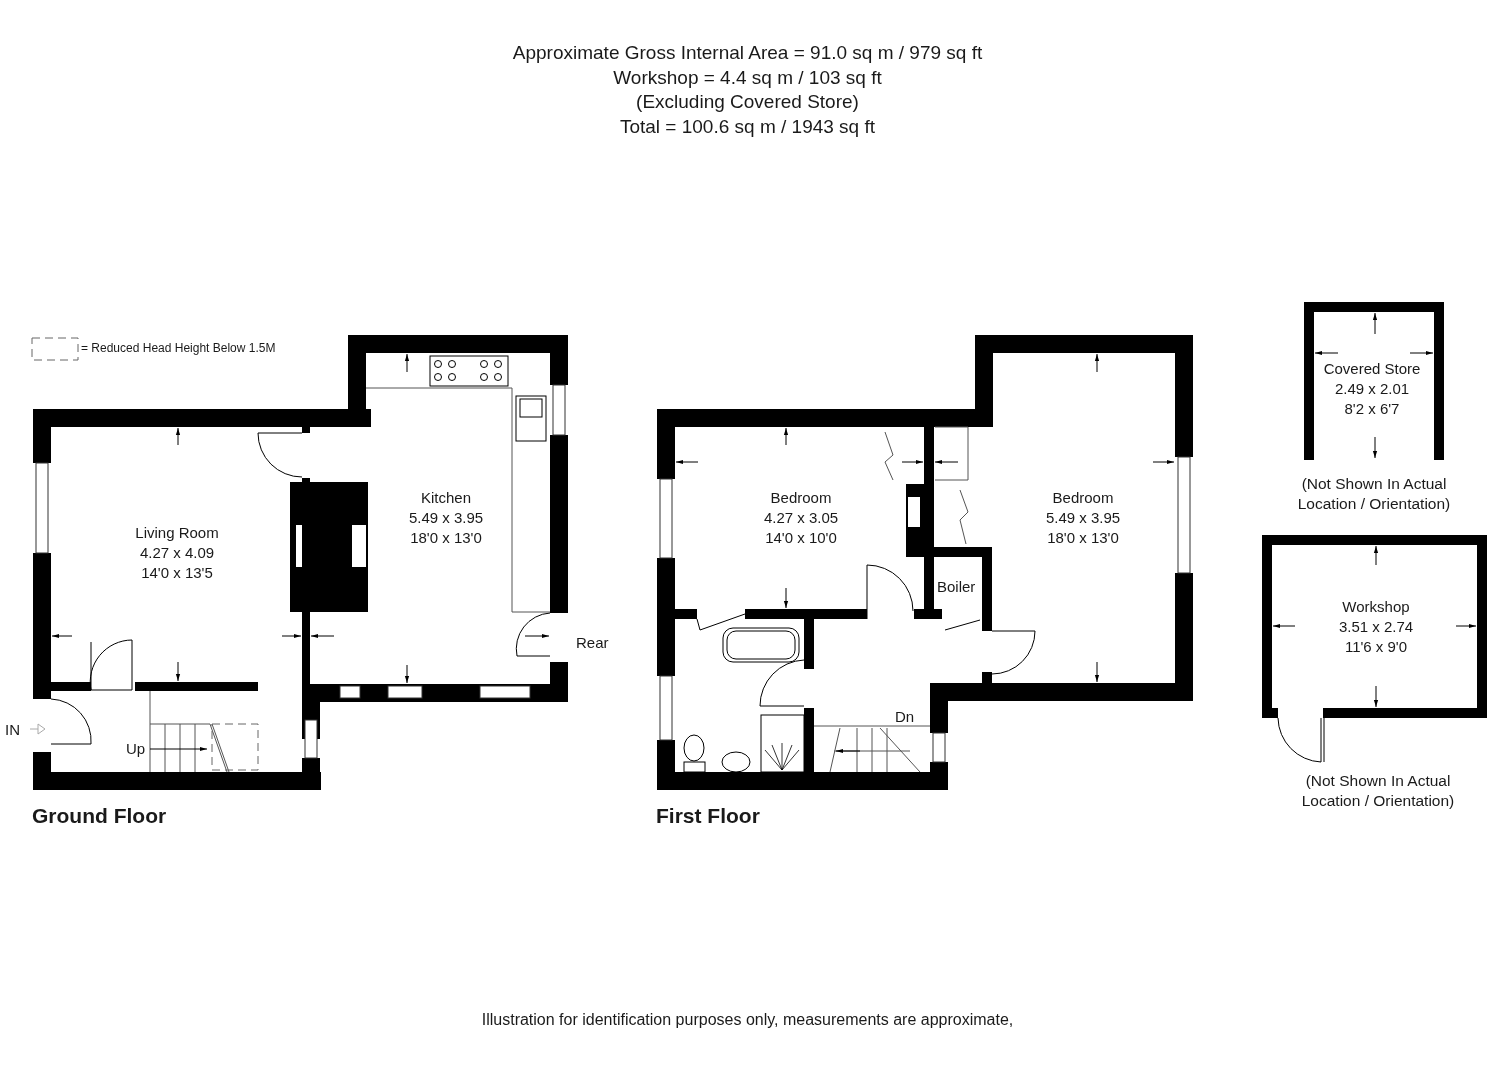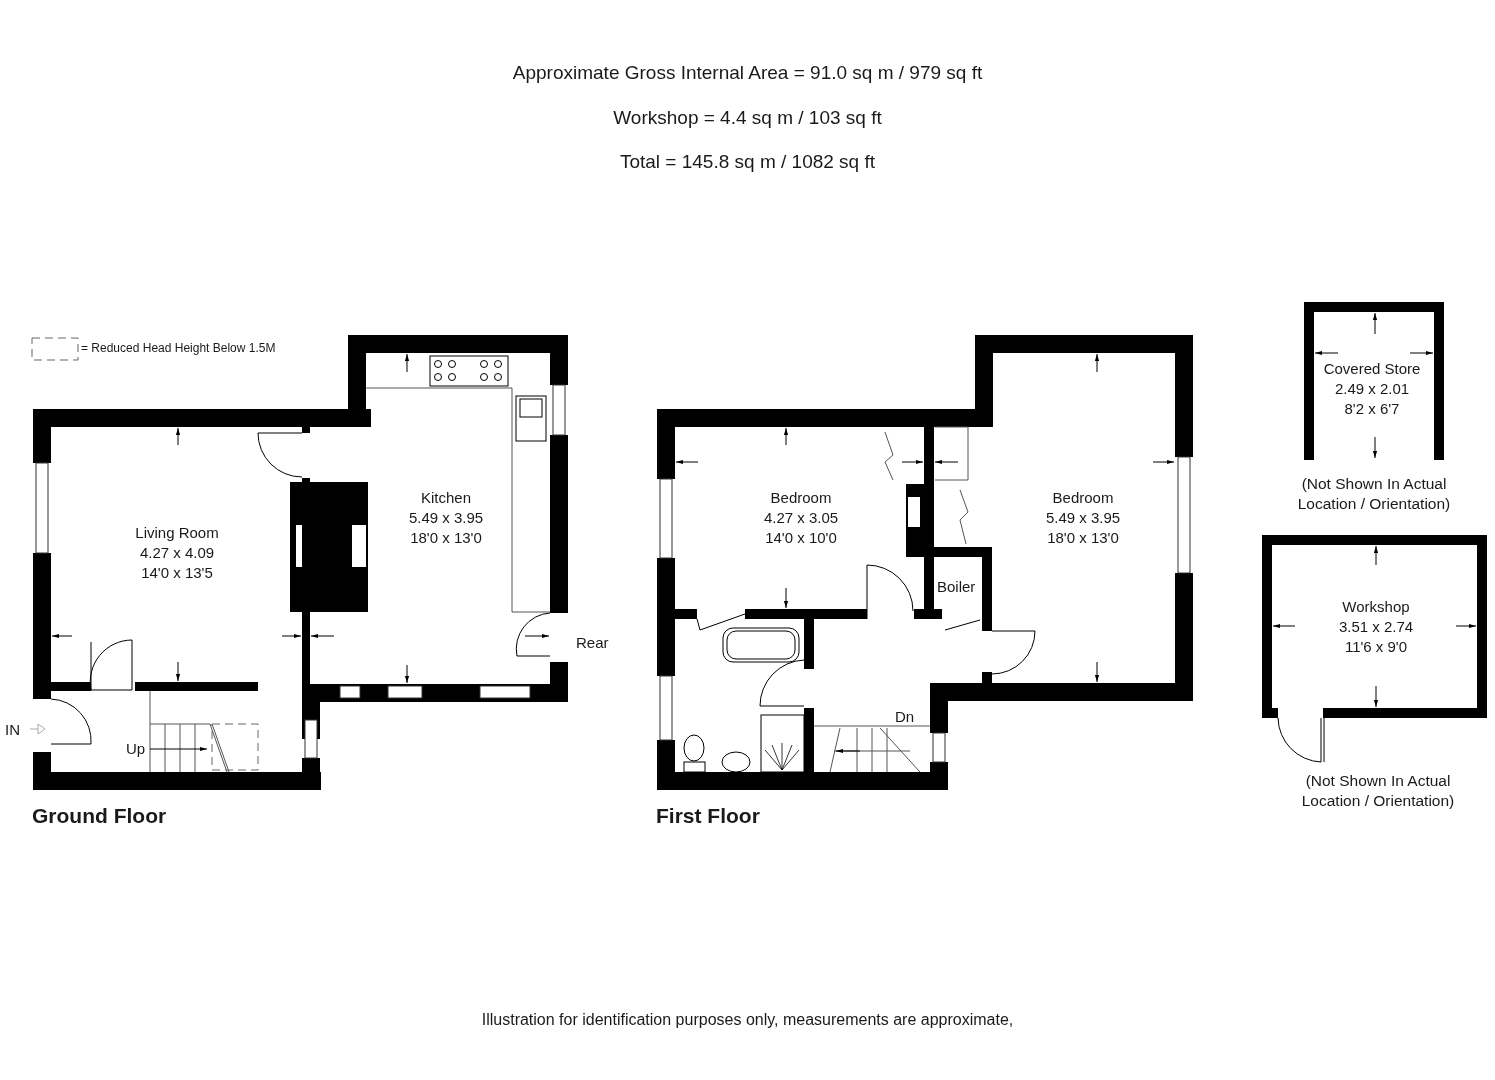--- a/index.html
+++ b/index.html
@@ -1,41 +1,42 @@
 <!DOCTYPE html>
 <html><head>
 <meta charset="utf-8">
 <style>
   html, body { margin:0; padding:0; background:#ffffff; }
   body { width:1495px; height:1080px; position:relative; overflow:hidden;
          font-family:"Liberation Sans", sans-serif; color:#1a1a1a; }
   .header { position:absolute; left:0; top:41px; width:1495px; text-align:center;
             font-size:19px; line-height:24.5px; }
-  .header div { white-space:nowrap;margin-top:20px; }
+  .header div { white-space:nowrap; }
   .footer { position:absolute; left:0; top:1009px; width:1495px; text-align:center;
             font-size:16px; line-height:21px; }
   svg.plan { position:absolute; left:0; top:0; }
   .lbl { font-family:"Liberation Sans", sans-serif; fill:#1a1a1a; }
   .room { font-size:15px; }
   .floor { font-size:21px; font-weight:bold; }
   .note { font-size:15.5px; }
   .legend { font-size:12px; }
   .wall { fill:#000; }
   .thin { fill:none; stroke:#000; stroke-width:1; }
   .grey { fill:none; stroke:#555; stroke-width:1; }
   .dash { fill:none; stroke:#666; stroke-width:1; stroke-dasharray:8 5; }
   .win { fill:#fff; stroke:#333; stroke-width:1; }
 </style>
 </head>
 <body>
 
 <div class="header">
   <div>Approximate Gross Internal Area = 91.0 sq m / 979 sq ft</div>
   <div>Workshop = 4.4 sq m / 103 sq ft</div>
-  <div>Total = 145.8 sq m / 1082 sq ft</div>
+  <div>(Excluding Covered Store)</div>
+  <div>Total = 100.6 sq m / 1943 sq ft</div>
 </div>
 
 <svg class="plan" width="1495" height="1080" viewBox="0 0 1495 1080">
   <defs>
     <marker id="ah" viewBox="0 0 10 10" refX="10" refY="5" markerWidth="7" markerHeight="7" orient="auto-start-reverse">
       <path d="M0,2 L10,5 L0,8 z" fill="#000"></path>
     </marker>
   </defs>
 
   <g>

